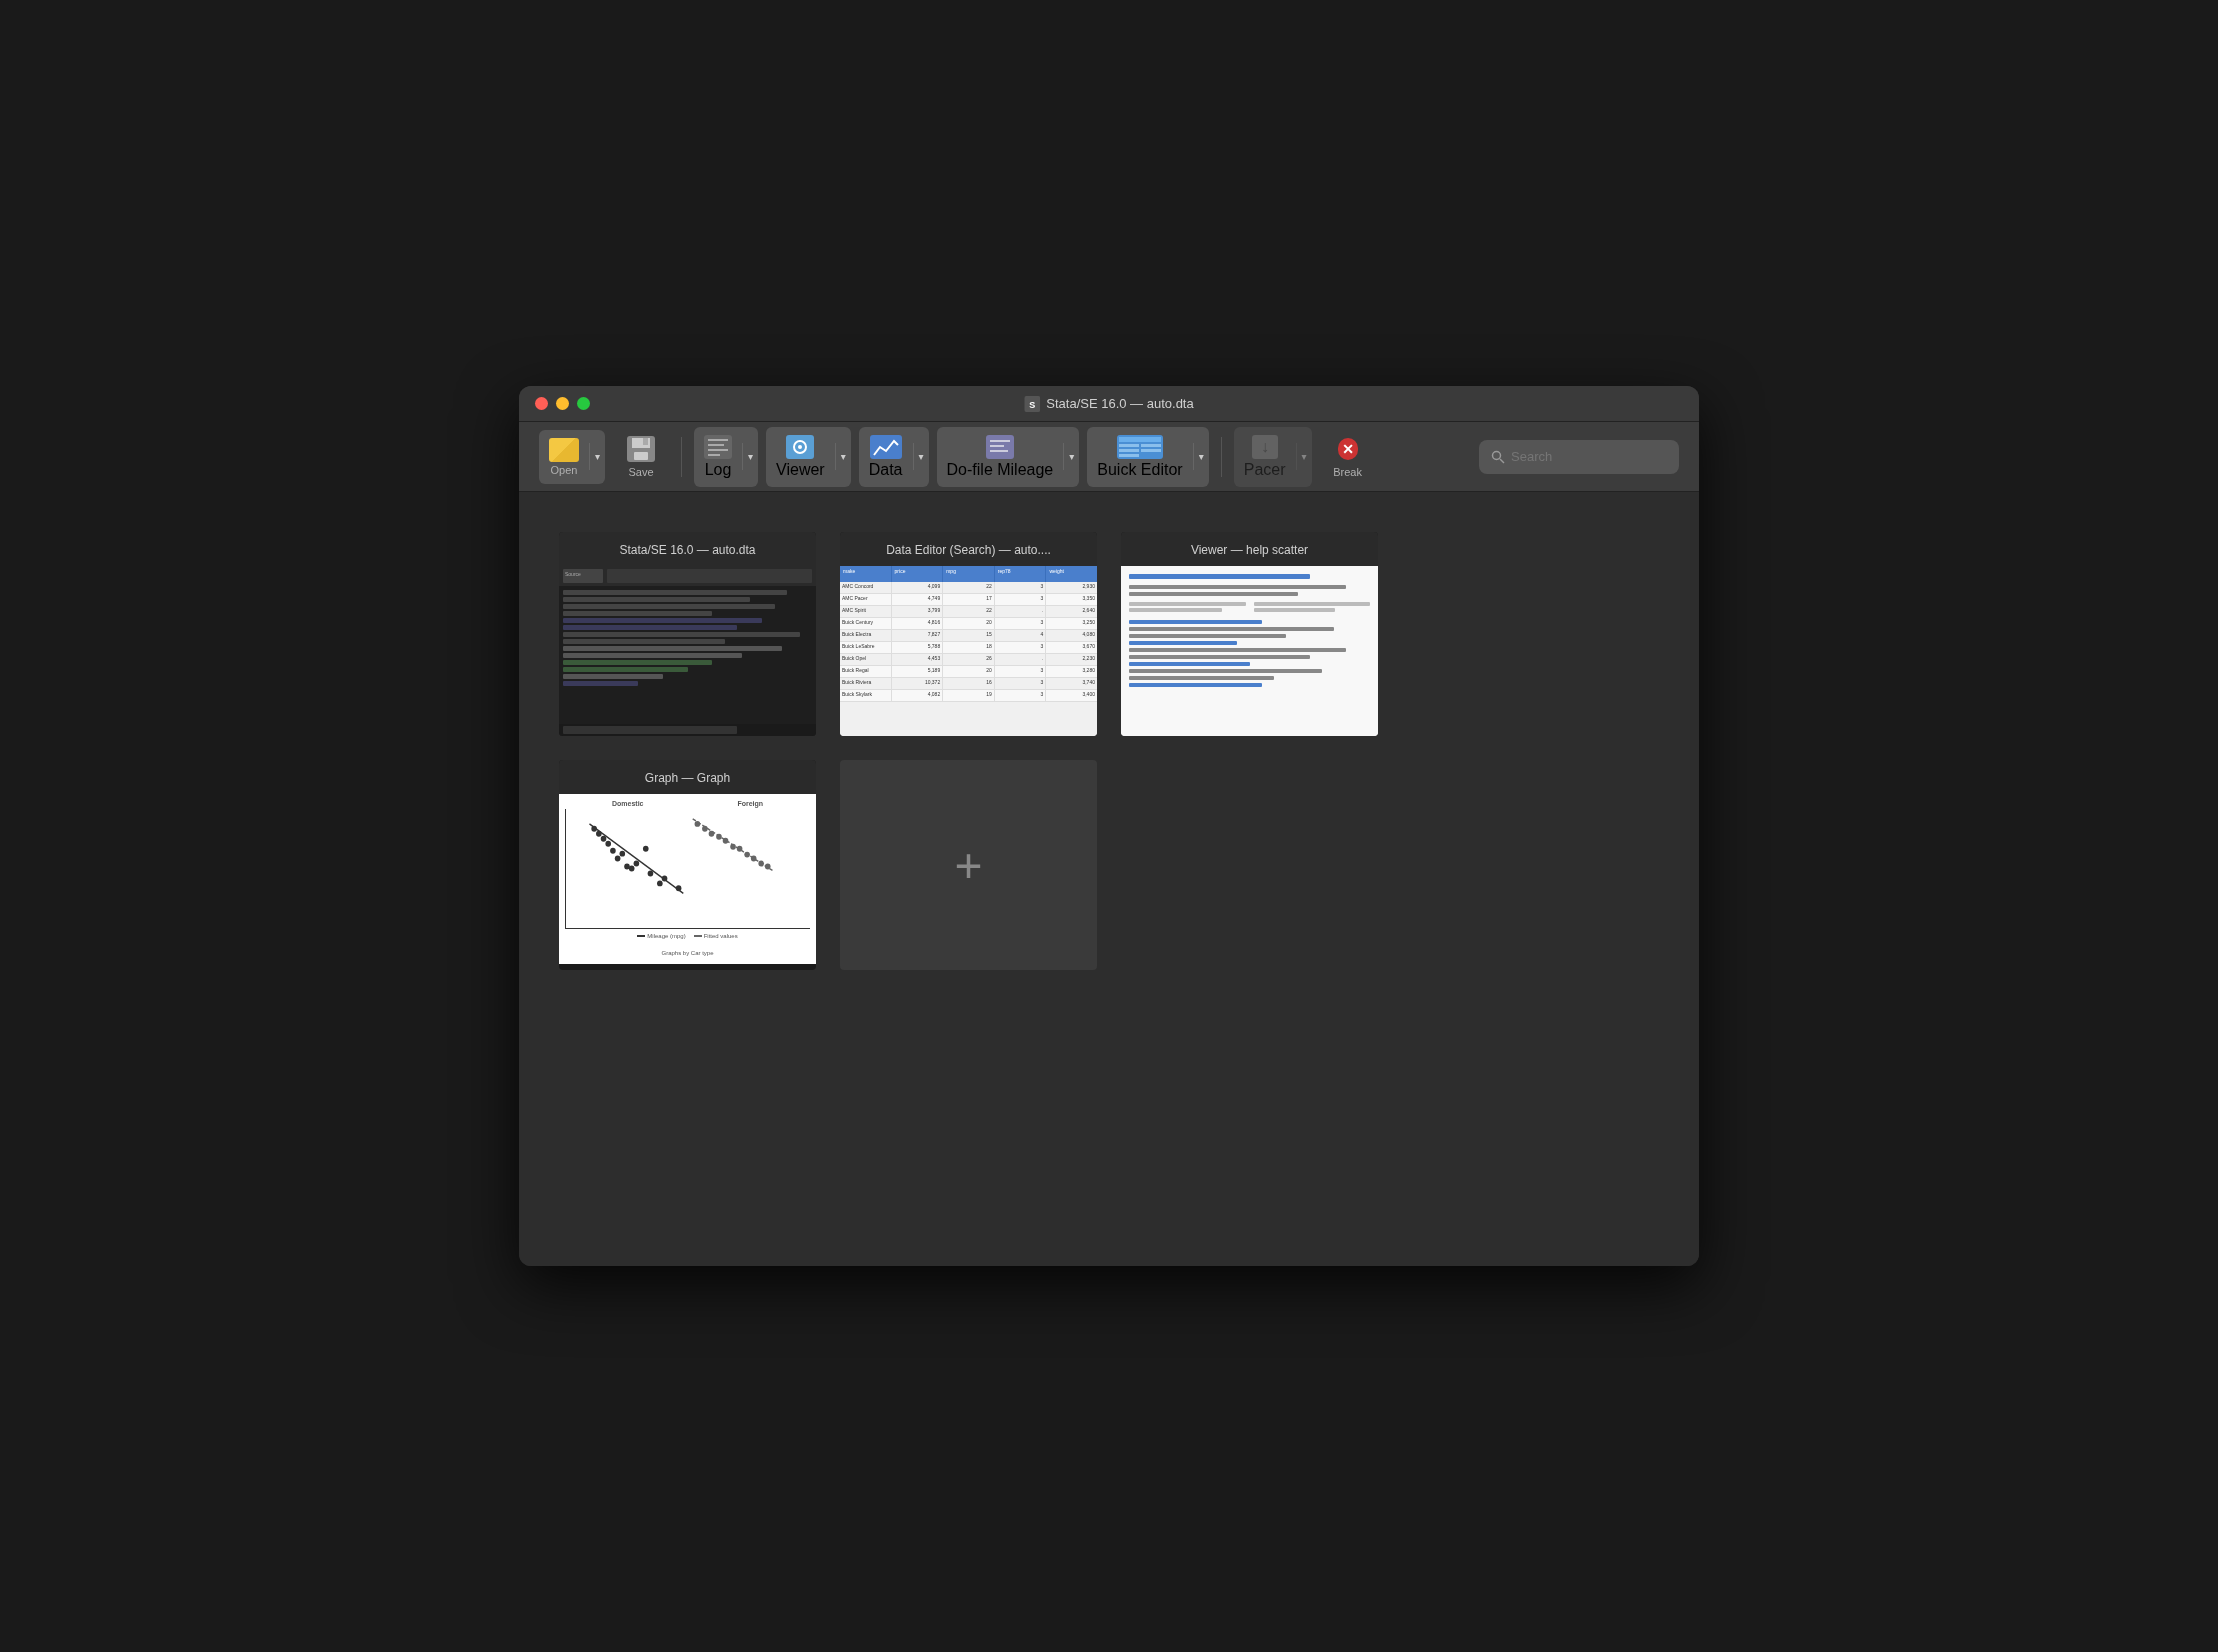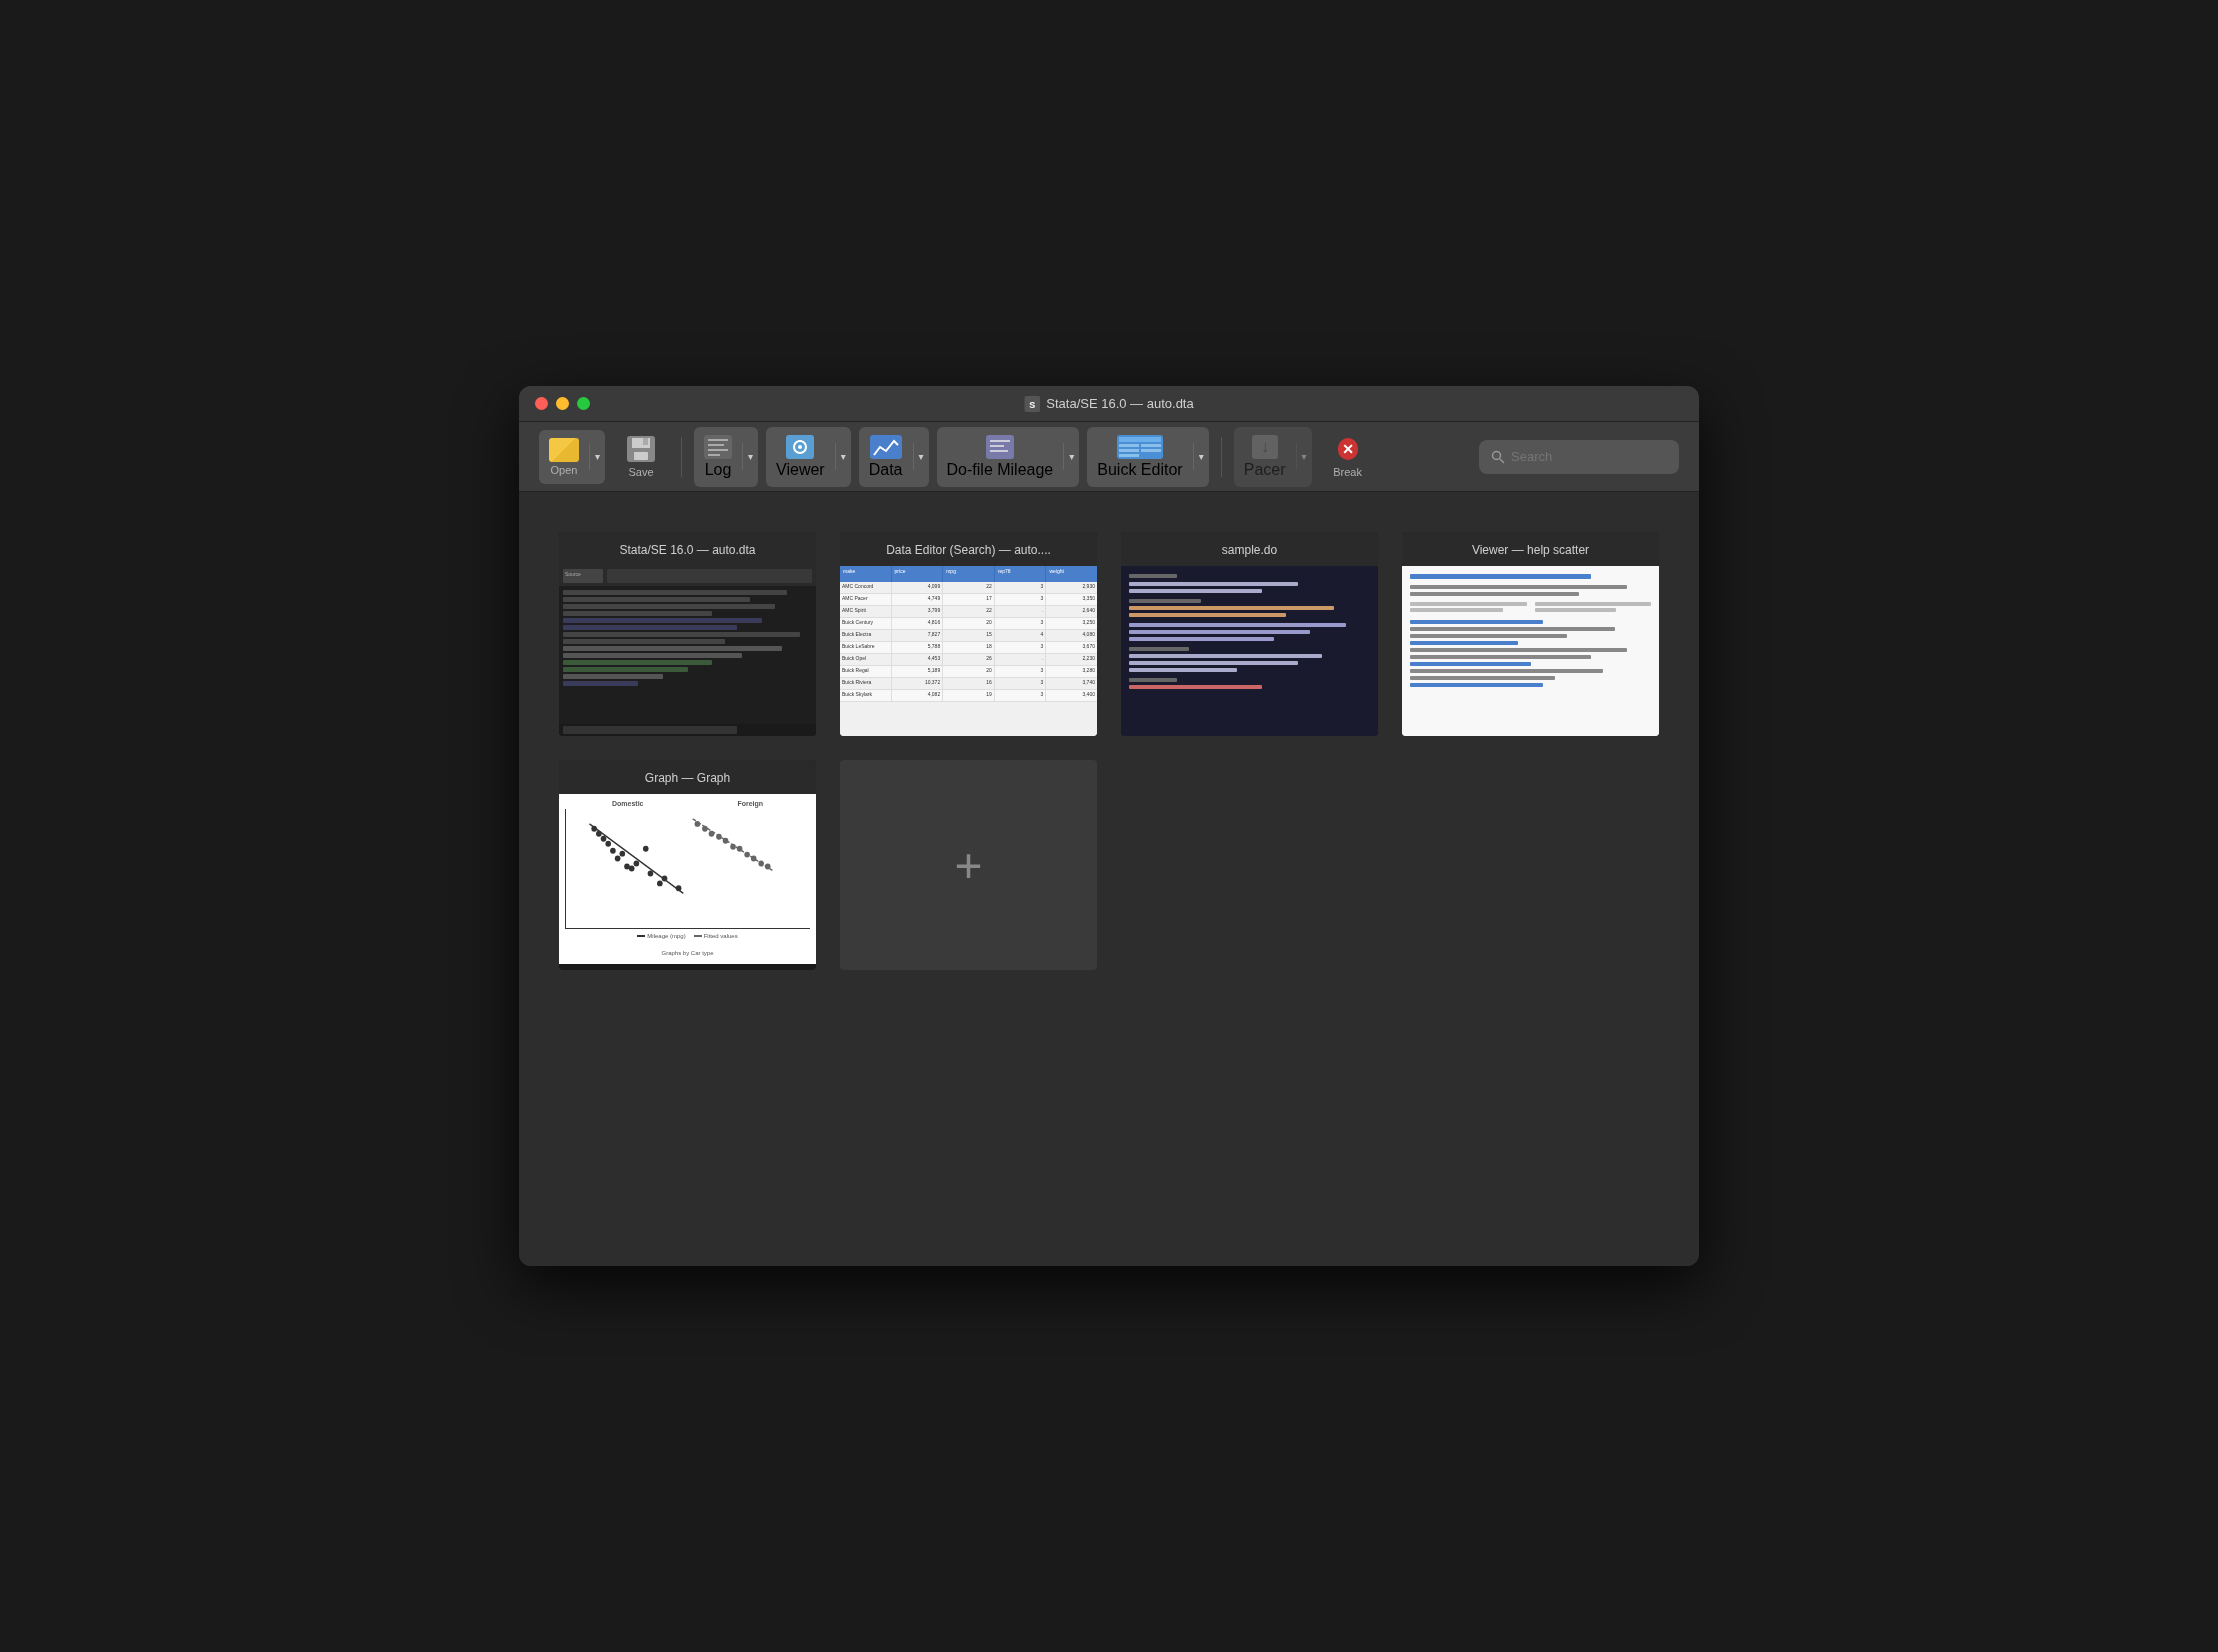--- a/index.html
+++ b/index.html
@@ -511,44 +511,20 @@
                 <div style="flex:1;border-right:1px solid #ddd;padding:1px 2px;text-align:right;">4,082</div>
                 <div style="flex:1;border-right:1px solid #ddd;padding:1px 2px;text-align:right;">19</div>
                 <div style="flex:1;border-right:1px solid #ddd;padding:1px 2px;text-align:right;">3</div>
                 <div style="flex:1;padding:1px 2px;text-align:right;">3,400</div>
               </div>
             </div>
           </div>
         </div>
       </div>
 
-      <div class="window-thumbnail">
-        <div class="thumb-titlebar">
-          <span>sample.do</span>
-        </div>
-        <div class="thumb-content thumb-dofile">
-          <div style="background:#1a1a2e;width:100%;height:100%;padding:8px;overflow:hidden;">
-            <div style="height:4px;background:#666;border-radius:1px;width:20%;margin-bottom:4px;"></div>
-            <div style="height:4px;background:#aaaacc;border-radius:1px;width:70%;margin-bottom:3px;"></div>
-            <div style="height:4px;background:#aaaacc;border-radius:1px;width:55%;margin-bottom:6px;"></div>
-            <div style="height:4px;background:#666;border-radius:1px;width:30%;margin-bottom:3px;"></div>
-            <div style="height:4px;background:#cc9966;border-radius:1px;width:85%;margin-bottom:3px;"></div>
-            <div style="height:4px;background:#cc9966;border-radius:1px;width:65%;margin-bottom:6px;"></div>
-            <div style="height:4px;background:#9999cc;border-radius:1px;width:90%;margin-bottom:3px;"></div>
-            <div style="height:4px;background:#9999cc;border-radius:1px;width:75%;margin-bottom:3px;"></div>
-            <div style="height:4px;background:#9999cc;border-radius:1px;width:60%;margin-bottom:6px;"></div>
-            <div style="height:4px;background:#666;border-radius:1px;width:25%;margin-bottom:3px;"></div>
-            <div style="height:4px;background:#aaaacc;border-radius:1px;width:80%;margin-bottom:3px;"></div>
-            <div style="height:4px;background:#aaaacc;border-radius:1px;width:70%;margin-bottom:3px;"></div>
-            <div style="height:4px;background:#aaaacc;border-radius:1px;width:45%;margin-bottom:6px;"></div>
-            <div style="height:4px;background:#666;border-radius:1px;width:20%;margin-bottom:3px;"></div>
-            <div style="height:4px;background:#cc6666;border-radius:1px;width:55%;margin-bottom:3px;"></div>
-          </div>
-        </div>
-      </div>
 
       <div class="window-thumbnail">
         <div class="thumb-titlebar">
           <span>Viewer — help scatter</span>
         </div>
         <div class="thumb-content thumb-viewer">
           <div style="background:#f8f8f8;width:100%;height:100%;padding:8px;overflow:hidden;">
             <div style="height:5px;background:#4a7fcc;border-radius:1px;width:75%;margin-bottom:6px;"></div>
             <div style="height:4px;background:#888;border-radius:1px;width:90%;margin-bottom:3px;"></div>
             <div style="height:4px;background:#888;border-radius:1px;width:70%;margin-bottom:6px;"></div>

